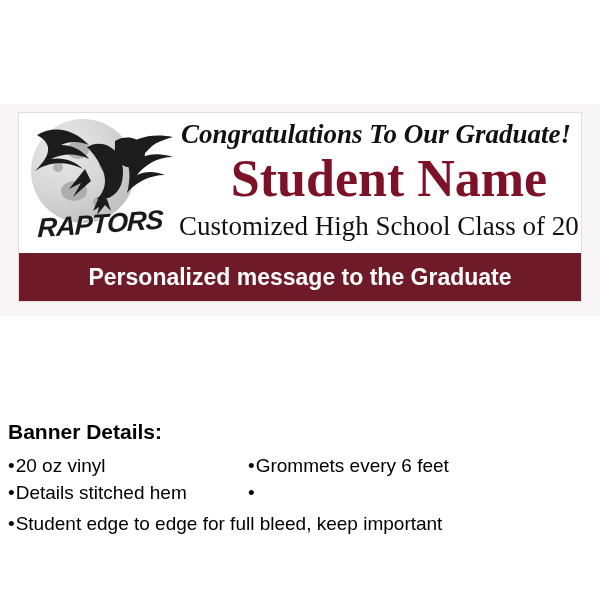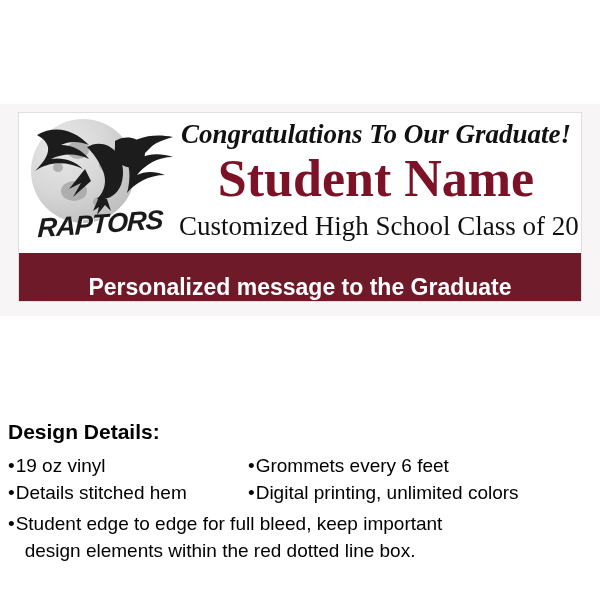--- a/index.html
+++ b/index.html
@@ -119,21 +119,21 @@
     font-weight: bold;
     font-style: italic;
     font-size: 27px;
     color: #111111;
     letter-spacing: 0px;
     white-space: nowrap;
   }
 
   .line-name {
     position: absolute;
-    left: 0;
+    left: 13px;
     top: 38px;
     width: 100%;
     text-align: center;
     font-family: "Liberation Serif", serif;
     font-weight: bold;
     font-size: 52px;
     line-height: 56px;
     color: #7d1128;
     white-space: nowrap;
   }
@@ -151,21 +151,21 @@
   }
 
   .banner-strip {
     position: absolute;
     left: 0;
     right: 0;
     bottom: 0;
     height: 48px;
     background: #6e1a28;
     display: flex;
-    align-items: flex-end;
+    align-items: center;
     justify-content: center;
   }
   .banner-strip span {
     color: #ffffff;
     font-family: "Liberation Sans", sans-serif;
     font-weight: bold;
     font-size: 23px;
     letter-spacing: 0px;
     white-space: nowrap;
   }
@@ -268,46 +268,44 @@
       </div>
     </div>
 
     <div class="banner-strip">
       <span>Personalized message to the Graduate</span>
     </div>
   </div>
 </div>
 
 <div class="details">
-  <div class="details-title">Design Details:</div>
+  <div class="details-title">Banner Details:</div>
 
   <div class="details-grid">
     <div class="col col-left">
       <div class="bullet-row">
         <span class="bullet-dot">•</span>
-        <span class="txt">19 oz vinyl</span>
+        <span class="txt">20 oz vinyl</span>
       </div>
       <div class="bullet-row">
         <span class="bullet-dot">•</span>
         <span class="txt">Details stitched hem</span>
       </div>
     </div>
 
     <div class="col col-right">
       <div class="bullet-row">
         <span class="bullet-dot">•</span>
         <span class="txt">Grommets every 6 feet</span>
       </div>
       <div class="bullet-row">
         <span class="bullet-dot">•</span>
-        <span class="txt">Digital printing, unlimited colors</span>
       </div>
     </div>
 
     <div class="full-row">
       <span class="bullet-dot">•</span>
       <span class="txt">
         <span>Student edge to edge for full bleed, keep important</span>
-        <span class="l2">design elements within the red dotted line box.</span>
       </span>
     </div>
   </div>
 </div>
 
 </body></html>

